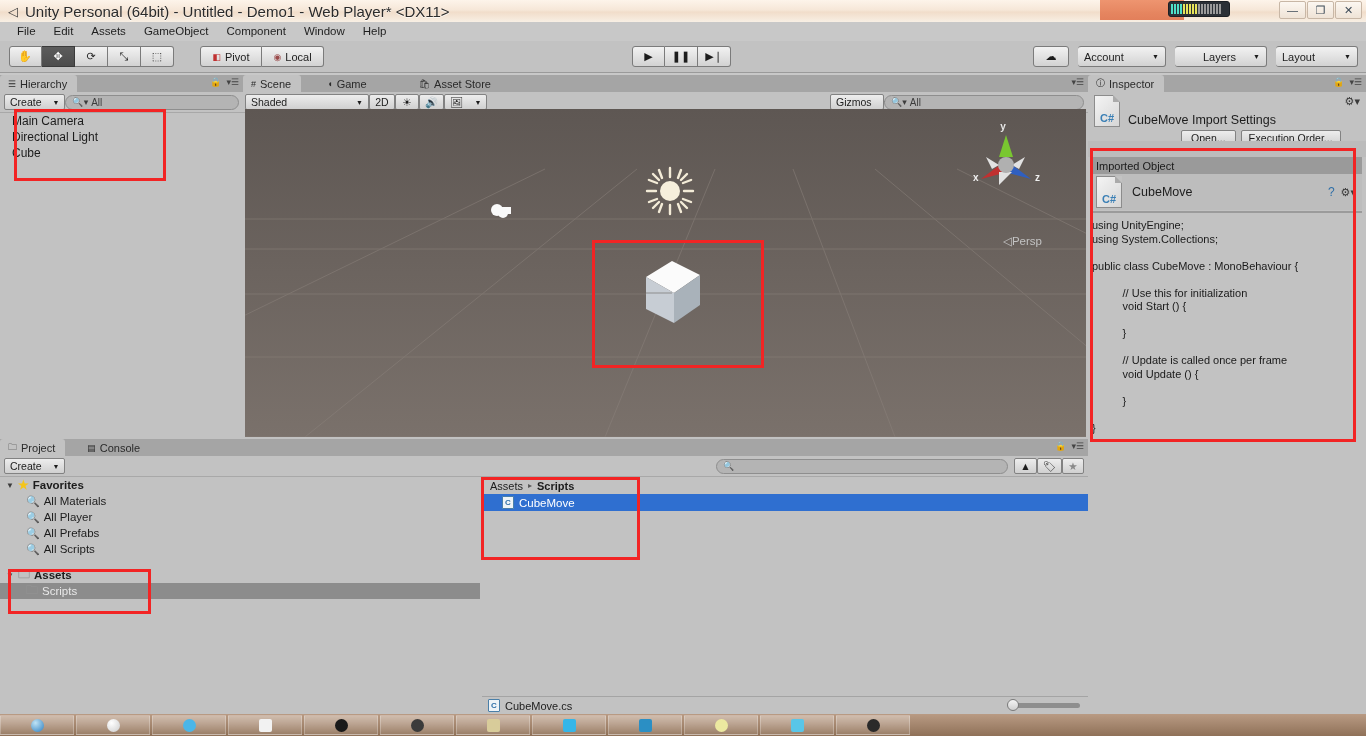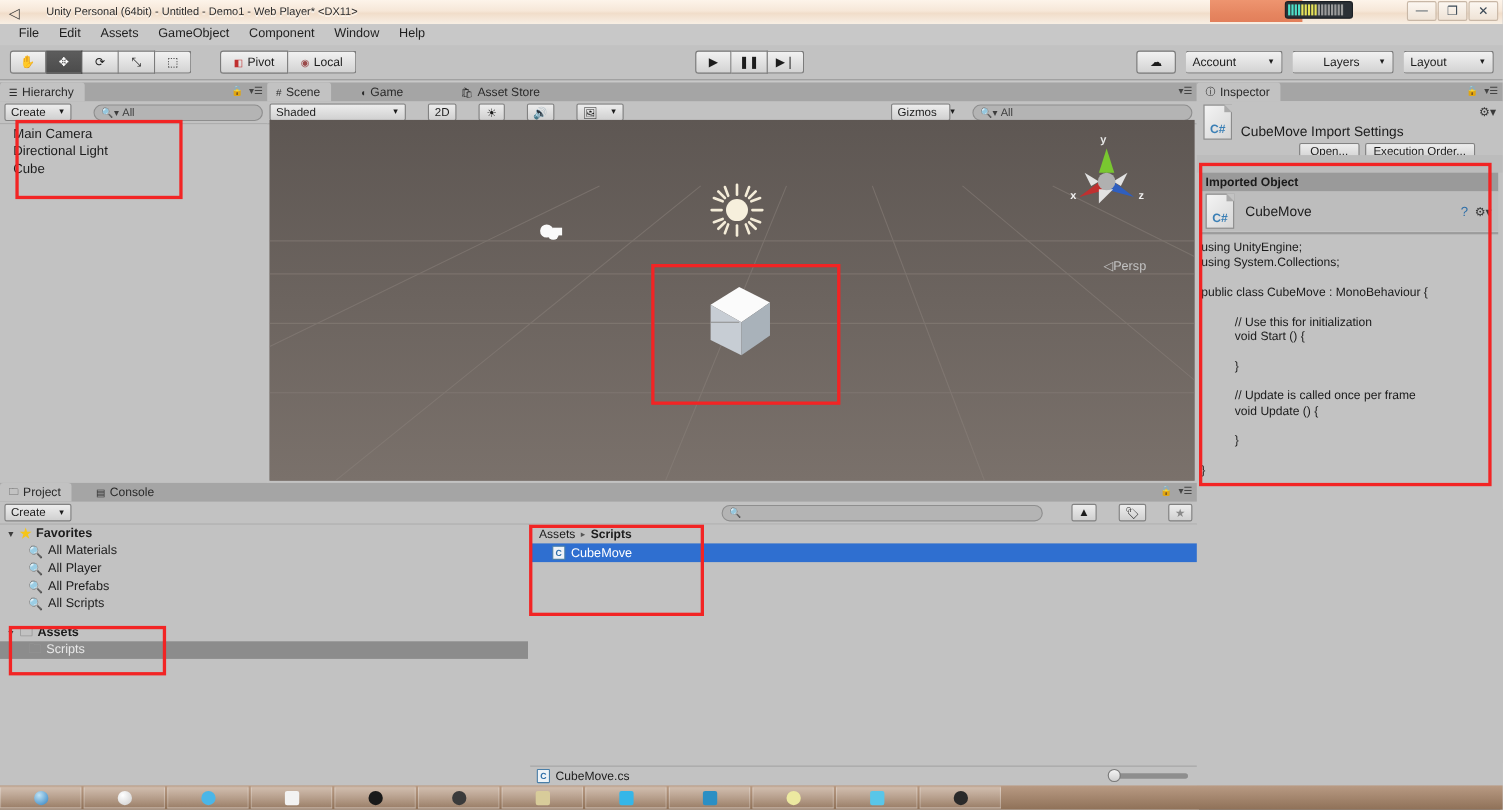--- a/index.html
+++ b/index.html
@@ -17,21 +17,21 @@
     position:absolute; left:0; top:0; width:1366px; height:22px;
     background:linear-gradient(to bottom,#fdf4ea 0%, #f6e7d8 45%, #f1ddca 55%, #f8efe4 100%);
     border-bottom:1px solid #cdbda f;
     display:flex; align-items:center;
   }
   #titlebar .tb-icon{
     width:18px;height:18px;margin-left:4px;display:flex;align-items:center;justify-content:center;
     font-size:13px;color:#3b3b3b;
   }
   #titlebar .tb-title{
-    font-size:10px; color:#2b2b2b; margin-left:20px; white-space:nowrap;
+    font-size:15px; color:#2b2b2b; margin-left:3px; white-space:nowrap;
     text-shadow:0 1px 0 rgba(255,255,255,.7);
   }
   #tb-orange{
     position:absolute; left:1100px; top:0; width:84px; height:20px;
     background:linear-gradient(to bottom,#e9845c,#e0apt);
     background:linear-gradient(to bottom,#ec8a62,#e0734c);
     opacity:.9;
   }
   #tb-gadget{
     position:absolute; left:1168px; top:1px; width:62px; height:16px;
@@ -89,21 +89,21 @@
 
   
   .panel{ position:absolute; background:#c2c2c2; }
   .tabrow{ height:17px; background:#a5a5a5; display:flex; align-items:flex-end; position:relative;}
   .tab{
     height:17px; padding:0 10px 0 8px; display:flex; align-items:center; gap:4px;
     font-size:11px; color:#2a2a2a; background:transparent;
   }
   .tab.active{ background:#c2c2c2; border-radius:3px 3px 0 0; }
   .tabrow .tr-right{ position:absolute; right:4px; top:2px; display:flex; gap:5px; align-items:center; font-size:9px; color:#444; }
-  .subbar{ height:21px; background:#c2c2c2; display:flex; align-items:center; padding:0 4px; gap:20px; border-bottom:1px solid #a8a8a8;}
+  .subbar{ height:21px; background:#c2c2c2; display:flex; align-items:center; padding:0 4px; gap:0; border-bottom:1px solid #a8a8a8;}
   .mini{
     height:16px; padding:0 5px; font-size:10.5px;
     background:linear-gradient(to bottom,#ededed,#d0d0d0);
     border:1px solid #828282; border-radius:2px;
     display:flex; align-items:center; gap:4px; color:#1c1c1c;
   }
   .searchbox{
     height:15px; flex:1; background:#b4b4b4; border:1px solid #8e8e8e; border-radius:8px;
     display:flex; align-items:center; padding:0 6px; font-size:10px; color:#3c3c3c; gap:3px;
   }
@@ -126,21 +126,21 @@
   #inspector{ left:1088px; top:75px; width:278px; height:661px; }
   #insp-head{ position:absolute; left:0; top:17px; width:278px; height:43px; background:#c2c2c2; }
   .csfile-icon{
     width:26px;height:32px;background:linear-gradient(135deg,#f4f4f4,#d6d6d6);
     border:1px solid #8c8c8c; position:relative; display:flex; align-items:flex-end; justify-content:center;
     font-size:11px; color:#3a7fb5; font-weight:bold; padding-bottom:2px;
   }
   .csfile-icon:after{ content:""; position:absolute; right:-1px; top:-1px; border-width:0 7px 7px 0; border-style:solid; border-color:#aaa #c2c2c2;}
   .imported-hdr{
     height:17px; background:#9a9a9a; display:flex; align-items:center; padding-left:6px;
-    font-size:11px; font-weight:bold; color:#1a1a1a;
+    font-size:11px; font-weight:normal; color:#1a1a1a;
   }
   #codearea{
     position:absolute; left:0; top:0; right:0; bottom:0;
     font-family:"Liberation Sans", sans-serif; font-size:11px; color:#1a1a1a;
     white-space:pre; padding:4px 0 0 2px; line-height:13.5px; overflow:hidden;
   }
   .redbox{ position:absolute; border:3px solid #f22424; pointer-events:none; }
   #asset-labels{
     position:absolute; left:2px; bottom:0; width:274px; height:18px; background:#6d6d6d;
     display:flex; align-items:center; padding-left:6px; color:#f0f0f0; font-size:11px; font-weight:bold;

